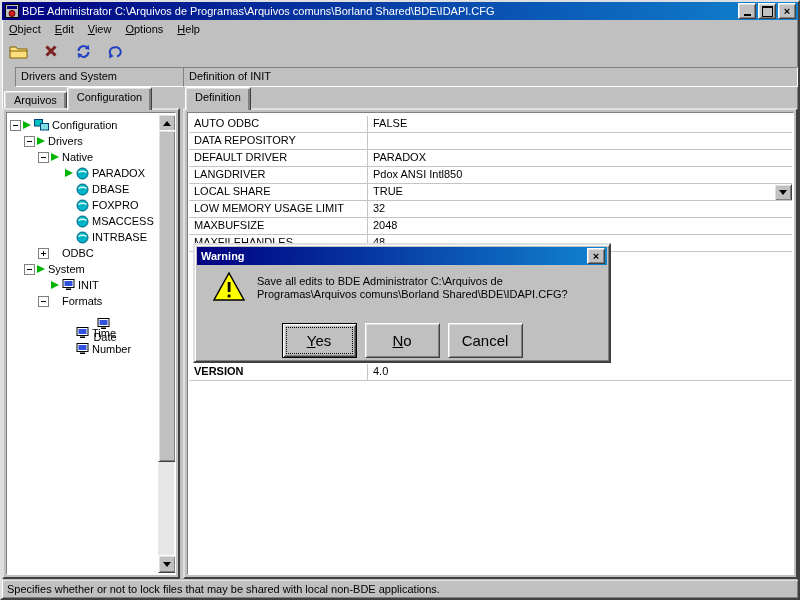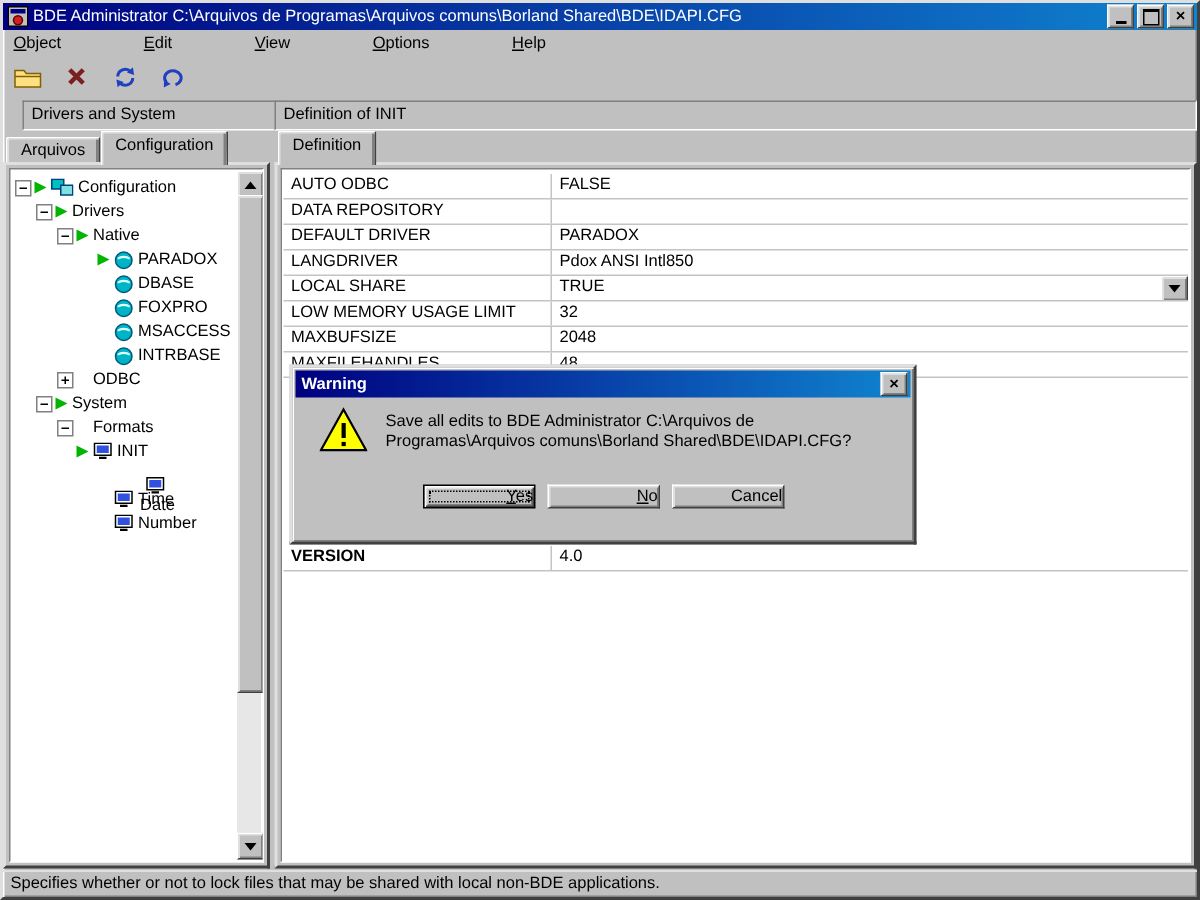--- a/index.html
+++ b/index.html
@@ -14,21 +14,21 @@
     display:flex;align-items:center;padding:0 2px;}
   .appicon{width:14px;height:14px;margin:0 3px 0 1px;flex:none;}
   .title-text{font-weight:normal;white-space:nowrap;overflow:hidden;flex:1;}
   .winbtns{display:flex;gap:2px;margin-left:4px;}
   .wbtn{width:16px;height:14px;background:#c0c0c0;border:1px solid;border-color:#fff #404040 #404040 #fff;
     box-shadow:inset 1px 1px 0 #dfdfdf, inset -1px -1px 0 #808080;
     display:flex;align-items:center;justify-content:center;color:#000;font-weight:bold;font-size:11px;line-height:10px;cursor:default;}
   .glyph-min{width:7px;height:2px;background:#000;margin-top:7px;}
   .glyph-max{width:9px;height:8px;border:1px solid #000;border-top:2px solid #000;}
   
-  .menubar{position:absolute;left:0;top:18px;right:0;height:18px;display:flex;align-items:center;gap:41px;}
+  .menubar{position:absolute;left:0;top:18px;right:0;height:18px;display:flex;align-items:center;}
   .menu-item{padding:0 7px;line-height:17px;}
   .toolbar{position:absolute;left:0;top:36px;right:0;height:29px;display:flex;align-items:center;padding-left:4px;gap:6px;}
   .tbtn{width:26px;height:24px;background:transparent;border:none;display:flex;align-items:center;justify-content:center;padding:0;}
   
   .hdr{position:absolute;top:65px;height:18px;line-height:17px;padding-left:5px;background:#c0c0c0;}
   .hdr-left{left:0;width:171px;margin-left:13px;}
   .hdr-right{left:181px;right:0;}
   
   .left-pane{position:absolute;left:0;top:86px;width:178px;bottom:19px;}
   .right-pane{position:absolute;left:181px;right:0;top:86px;bottom:19px;}
@@ -86,23 +86,23 @@
     border:2px solid;border-color:#dfdfdf #404040 #404040 #dfdfdf;
     box-shadow:inset 1px 1px 0 #fff, inset -1px -1px 0 #808080;z-index:10;}
   .dtitle{position:absolute;left:2px;top:2px;right:2px;height:18px;
     background:linear-gradient(90deg,#000080,#1084d0);color:#fff;font-weight:bold;
     display:flex;align-items:center;padding:0 2px 0 4px;}
   .dtitle-text{flex:1;}
   .dbody{position:absolute;left:0;top:20px;right:0;height:56px;}
   .warnicon{position:absolute;left:18px;top:6px;width:32px;height:32px;}
   .dmsg{position:absolute;left:62px;top:10px;right:14px;line-height:13px;}
   .dbuttons{position:absolute;left:0;right:0;top:78px;display:flex;justify-content:center;gap:8px;}
-  .btn{width:75px;height:16px;background:#c0c0c0;font-family:"Liberation Sans",sans-serif;font-size:11px;
+  .btn{width:75px;height:35px;background:#c0c0c0;font-family:"Liberation Sans",sans-serif;font-size:15px;
     border:1px solid;border-color:#fff #404040 #404040 #fff;
-    box-shadow:inset 1px 1px 0 #dfdfdf, inset -1px -1px 0 #808080;padding:0;text-align:right;}
+    box-shadow:inset 1px 1px 0 #dfdfdf, inset -1px -1px 0 #808080;padding:0;}
   .btn.default{border:1px solid #000;
     box-shadow:inset 1px 1px 0 #fff, inset -1px -1px 0 #404040, inset 2px 2px 0 #dfdfdf, inset -2px -2px 0 #808080;
     outline:1px dotted #000;outline-offset:-5px;}
 </style>
 </head>
 <body>
 
 <div class="window">
 
   <div class="titlebar">
@@ -284,38 +284,38 @@
 
           <div class="trow" style="padding-left:16px;">
             <span class="exp">
                 <span class="h"></span>
               </span>
             <span class="arrow"></span>
             <span class="tlabel">System</span>
           </div>
 
           <div class="trow" style="padding-left:30px;">
-            <span class="exp">
-                <span class="h"></span>
-              </span>
-            <span class="arrow blank"></span>
-            <span class="tlabel">Formats</span>
-          </div>
-
-          <div class="trow" style="padding-left:30px;">
             <span class="slot"></span>
             <span class="arrow"></span>
             <span class="ticon">
               <svg width="13" height="12" viewBox="0 0 13 12">
                   <rect x="1" y="0.5" width="11" height="8" fill="#fff" stroke="#000"></rect>
                   <rect x="2.5" y="2" width="8" height="5" fill="#3050e0"></rect>
                   <rect x="4" y="9.5" width="5" height="1.5" fill="#000"></rect>
                 </svg>
             </span>
             <span class="tlabel">INIT</span>
+          </div>
+
+          <div class="trow" style="padding-left:30px;">
+            <span class="exp">
+                <span class="h"></span>
+              </span>
+            <span class="arrow blank"></span>
+            <span class="tlabel">Formats</span>
           </div>
 
           <div class="trow" style="padding-left:44px;flex-direction:column;">
             <span class="slot"></span>
             <span class="arrow blank"></span>
             <span class="ticon">
               <svg width="13" height="12" viewBox="0 0 13 12">
                   <rect x="1" y="0.5" width="11" height="8" fill="#fff" stroke="#000"></rect>
                   <rect x="2.5" y="2" width="8" height="5" fill="#3050e0"></rect>
                   <rect x="4" y="9.5" width="5" height="1.5" fill="#000"></rect>

